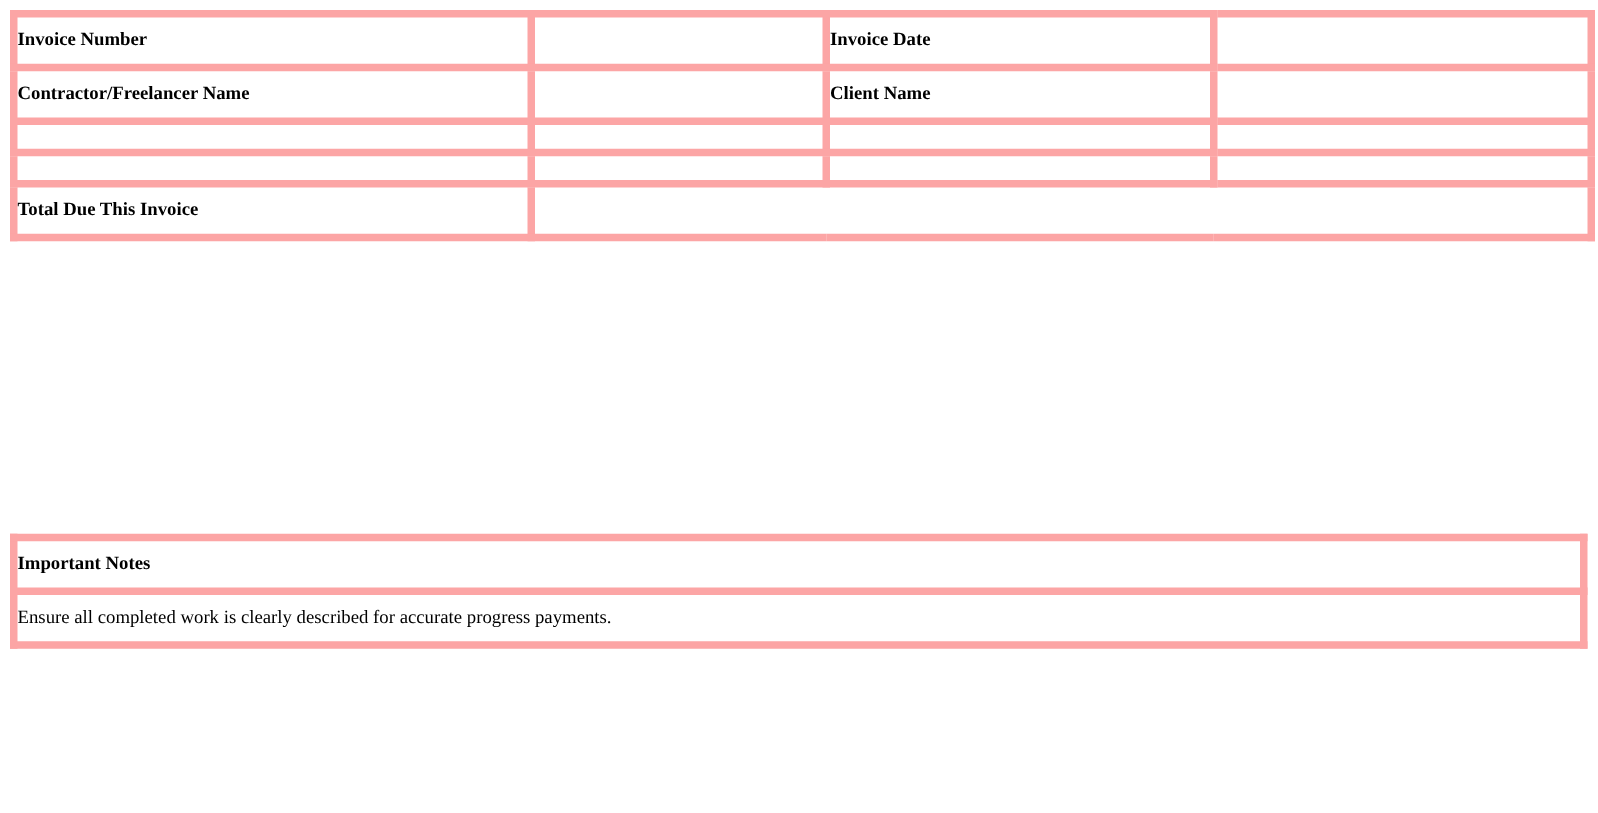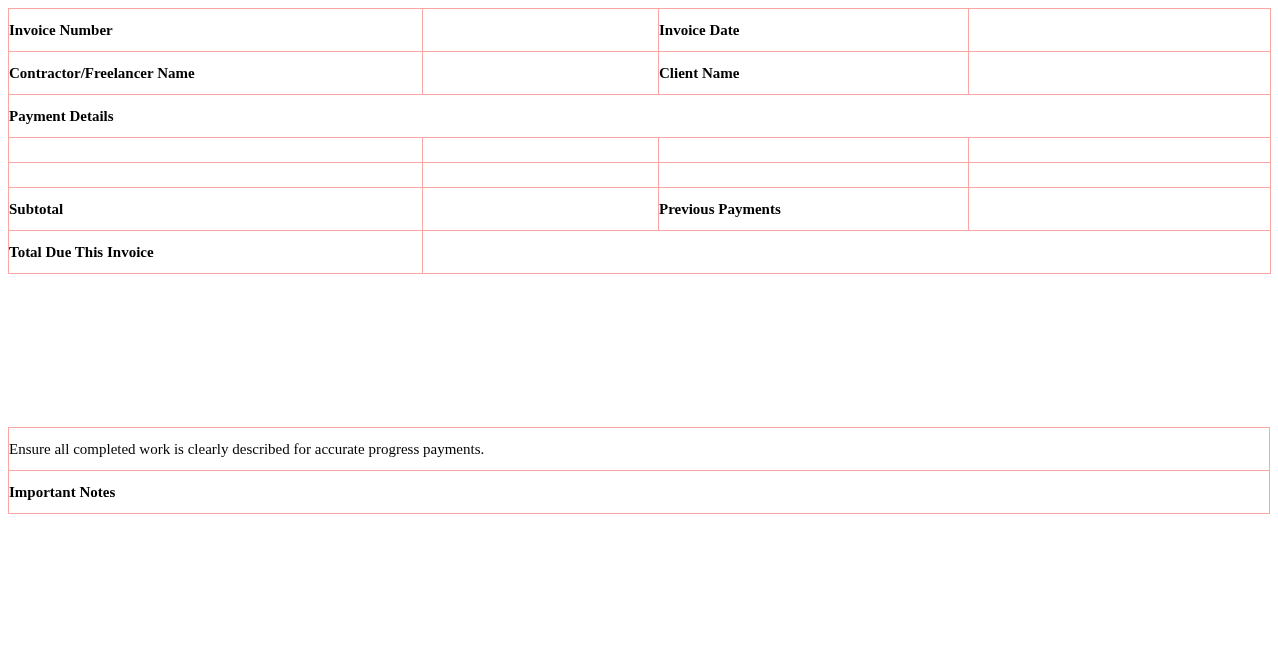--- a/index.html
+++ b/index.html
@@ -10,21 +10,21 @@
     }
     table {
       position: absolute;
       left: 8px;
       width: 1262px;
       border-collapse: collapse;
       table-layout: fixed;
       font-size: 15px;
     }
     td {
-      border: 1px solid #fca5a5;
+      border: 6px solid #fca5a5;
       padding: 0 0;
       vertical-align: middle;
       box-sizing: border-box;
     }
     tr.r { height: 43px; }
     tr.s { height: 25px; }
     .b { font-weight: bold; }
     #t1 { top: 8px; }
     #t2 { top: 427px; }
   </style>
@@ -44,50 +44,41 @@
     <td></td>
     <td class="b">Invoice Date</td>
     <td></td>
   </tr>
   <tr class="r">
     <td class="b">Contractor/Freelancer Name</td>
     <td></td>
     <td class="b">Client Name</td>
     <td></td>
   </tr>
-  <tr class="r">
-    <td colspan="4" class="b">Payment Details</td>
-  </tr>
   <tr class="s">
     <td></td>
     <td></td>
     <td></td>
     <td></td>
   </tr>
   <tr class="s">
     <td></td>
     <td></td>
     <td></td>
     <td></td>
   </tr>
   <tr class="r">
-    <td class="b">Subtotal</td>
-    <td></td>
-    <td class="b">Previous Payments</td>
-    <td></td>
-  </tr>
-  <tr class="r">
     <td class="b">Total Due This Invoice</td>
     <td colspan="3"></td>
   </tr>
 </tbody>
   </table>
 
 <table id="t2">
   <tbody>
       <tr class="r">
-    <td>Ensure all completed work is clearly described for accurate progress payments.</td>
+    <td class="b">Important Notes</td>
   </tr>
   <tr class="r">
-    <td class="b">Important Notes</td>
+    <td>Ensure all completed work is clearly described for accurate progress payments.</td>
   </tr>
 </tbody>
   </table>
 
 </body></html>

